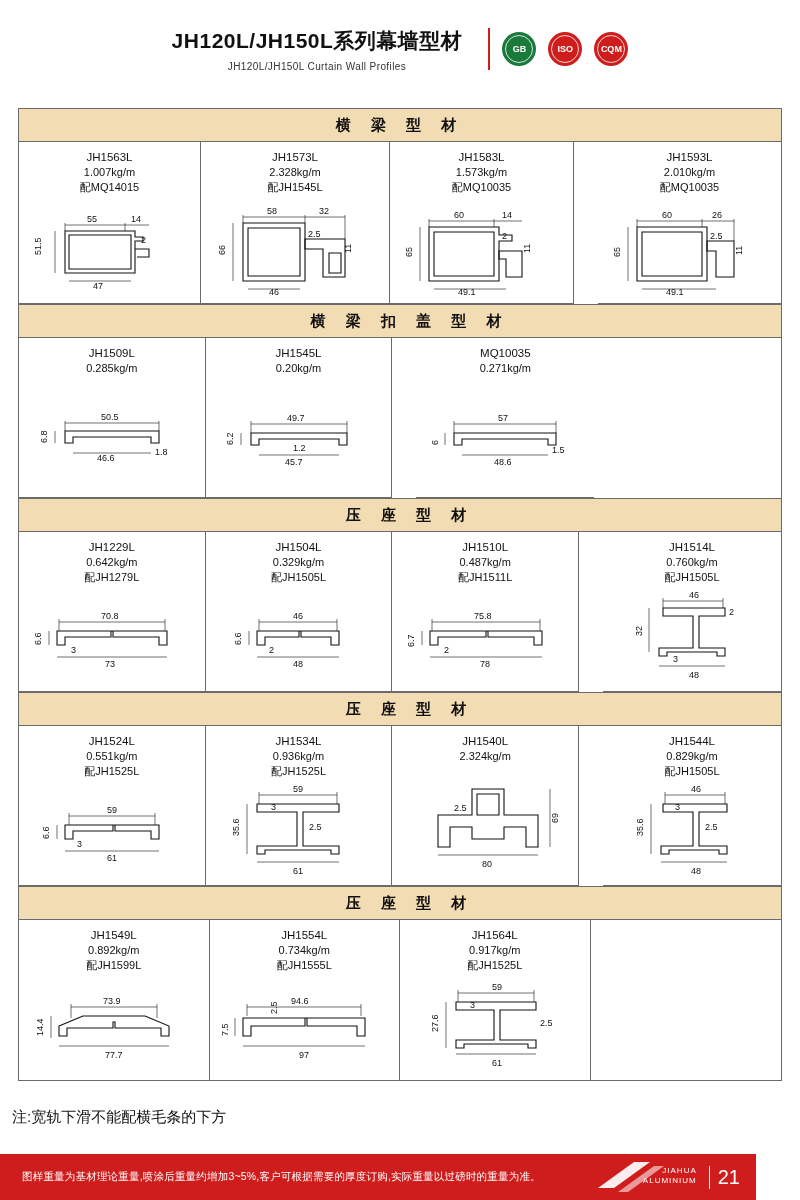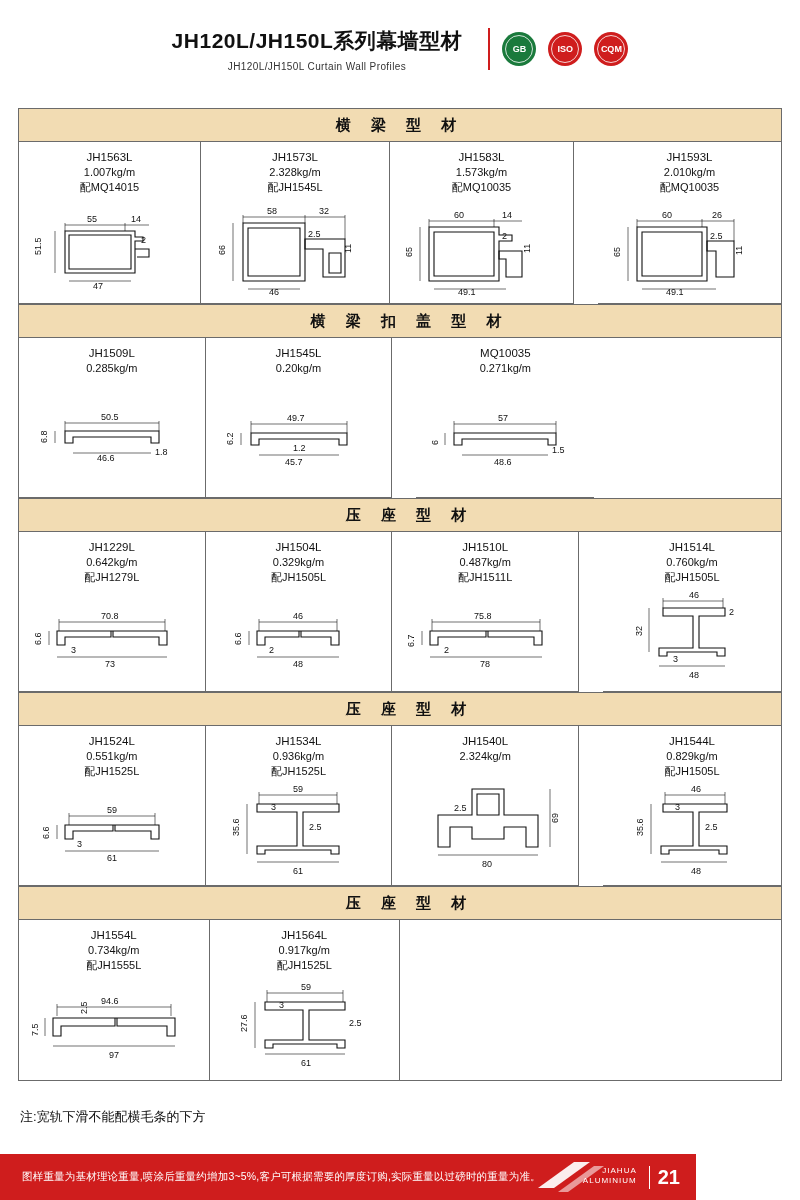--- a/index.html
+++ b/index.html
@@ -108,49 +108,49 @@
     justify-content: center;
   }
   svg { display:block; overflow: visible; }
   .dl { font-size: 9px; fill: #111; font-family: "Liberation Sans", sans-serif; }
   .prof { fill: none; stroke: #111; stroke-width: 1.1; }
   .dim { stroke:#111; stroke-width: .6; }
 
   
   .note {
     position: absolute;
-    left: 20px; top: 1108px;
-    font-size: 13px;
+    left: 12px; top: 1108px;
+    font-size: 15px;
     color: #111;
   }
   .footer {
     position: absolute;
     left: 0; bottom: 0;
-    width: 696px; height: 46px;
+    width: 756px; height: 46px;
     background: #cf1d1d;
     color: #fff;
     display: flex;
     align-items: center;
   }
   .footer-text {
     font-size: 10.5px;
     padding-left: 22px;
     letter-spacing: .2px;
     flex: 1;
   }
   .footer-brand {
     text-align: right;
     font-size: 8px;
     line-height: 10px;
     padding-right: 6px;
     letter-spacing: 1px;
   }
   .footer-page {
     font-size: 20px;
-    font-weight: bold;
+    font-weight: normal;
     padding: 0 16px 0 8px;
     border-left: 1px solid #fff;
     margin-left: 6px;
   }
   .footer-right { display:flex; align-items:flex-start; }
   .swoosh {
     position: absolute;
     right: 92px; bottom: 4px;
     width: 70px; height: 38px;
   }
@@ -543,20 +543,40 @@
           <line class="dim" x1="54" y1="80" x2="120" y2="80"></line>
           <text class="dl" x="84" y="92">48</text>
         </svg>
       </div>
     </div>
   </div>
 
   <div class="band">压 座 型 材</div>
   <div class="row">
 
+    <div class="cell">
+      <div class="labels">
+        <div class="code">JH1549L</div>
+        <div>0.892kg/m</div>
+        <div>配JH1599L</div>
+      </div>
+      <div class="fig">
+        <svg width="170" height="78" viewBox="0 0 170 78">
+          <path class="prof" d="M30 40 L54 30 L116 30 L140 40 L140 50 L132 50 L132 42 L86 42 L86 36 L84 36 L84 42 L38 42 L38 50 L30 50 Z"></path>
+          <line class="dim" x1="42" y1="18" x2="42" y2="32"></line>
+          <line class="dim" x1="128" y1="18" x2="128" y2="32"></line>
+          <line class="dim" x1="42" y1="21" x2="128" y2="21"></line>
+          <text class="dl" x="74" y="18">73.9</text>
+          <line class="dim" x1="22" y1="30" x2="22" y2="52"></line>
+          <text class="dl" x="14" y="50" transform="rotate(-90 14 50)">14.4</text>
+          <line class="dim" x1="30" y1="60" x2="140" y2="60"></line>
+          <text class="dl" x="76" y="72">77.7</text>
+        </svg>
+      </div>
+    </div>
 
     <div class="cell">
       <div class="labels">
         <div class="code">JH1554L</div>
         <div>0.734kg/m</div>
         <div>配JH1555L</div>
       </div>
       <div class="fig">
         <svg width="170" height="78" viewBox="0 0 170 78">
           <path class="prof" d="M24 32 L146 32 L146 50 L138 50 L138 40 L88 40 L88 32 L86 32 L86 40 L32 40 L32 50 L24 50 Z"></path>

